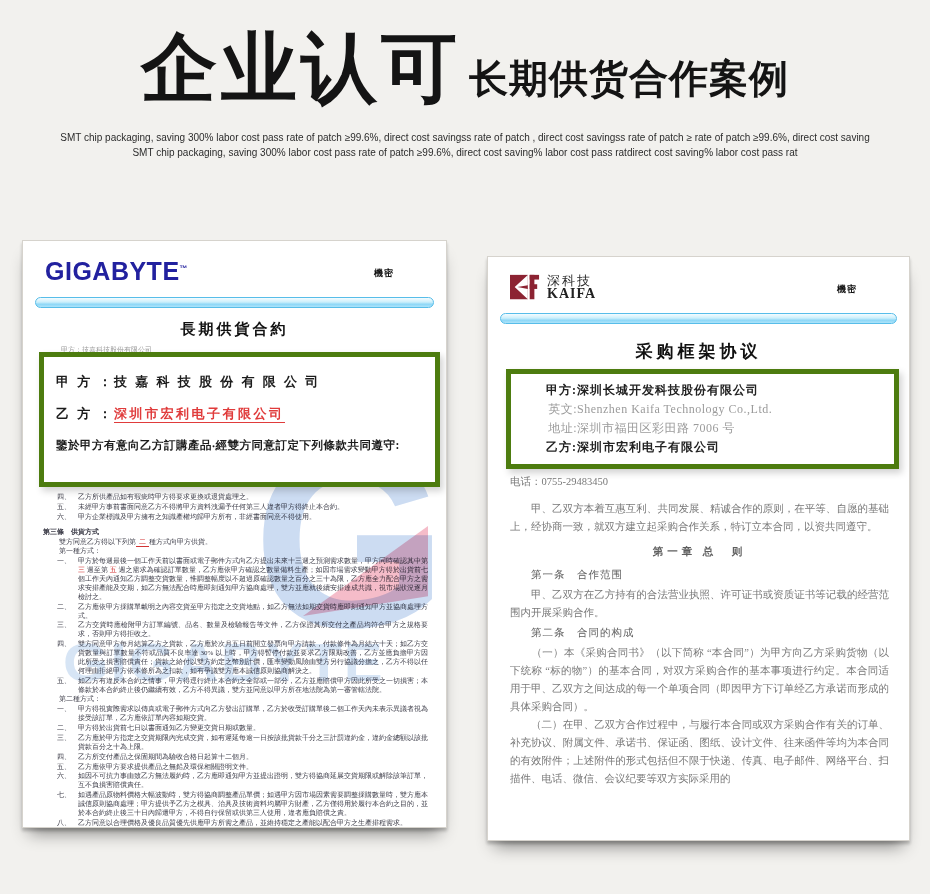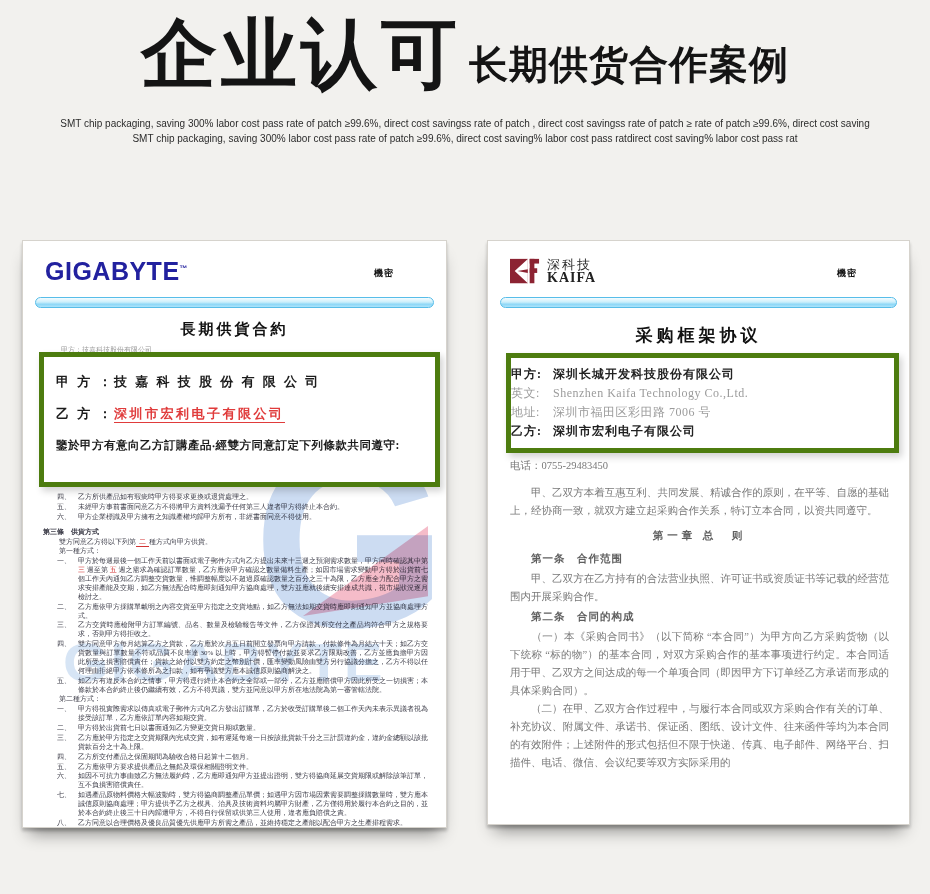--- a/index.html
+++ b/index.html
@@ -1,32 +1,32 @@
 <!DOCTYPE html>
 <html><head>
 <meta charset="utf-8">
 <style>
   html,body{margin:0;padding:0;}
   body{width:930px;height:894px;background:#f2f1ee;overflow:hidden;
        font-family:"Liberation Sans",sans-serif;position:relative;}
 
   
-  .header{width:930px;text-align:center;padding-top:16px;}
+  .header{width:930px;text-align:center;padding-top:30px;}
   .title-row{display:flex;align-items:flex-end;justify-content:center;gap:8px;color:#141414;}
   .title-main{font-size:76px;font-weight:900;letter-spacing:4px;line-height:1;
               font-family:"Liberation Sans",sans-serif;}
   .title-sub{font-size:39px;font-weight:800;letter-spacing:1px;line-height:1.15;padding-bottom:4px;}
   .subtitle{margin-top:24px;font-size:10px;color:#2c2c2c;line-height:15px;}
 
   
   .docs{position:absolute;top:240px;left:0;width:930px;}
   .doc{position:absolute;background:#fff;border:1px solid #d6d3cd;overflow:hidden;
        box-shadow:0 3px 3px rgba(0,0,0,.22), 0 12px 16px -7px rgba(0,0,0,.45);}
   .doc-left{left:22px;top:0;width:423px;height:586px;}
-  .doc-right{left:487px;top:0;width:421px;height:583px;}
+  .doc-right{left:487px;top:16px;width:421px;height:583px;}
 
   .doc-head{display:flex;justify-content:space-between;align-items:flex-start;
             padding:16px 22px 0 22px;height:32px;}
   .confidential{font-size:9px;font-weight:bold;color:#111;margin-right:30px;margin-top:10px;
                 letter-spacing:1px;}
 
   .gb-logo{color:#22219f;font-weight:900;font-size:25px;letter-spacing:0.5px;
            font-family:"Liberation Sans",sans-serif;}
   .gb-logo sup{font-size:8px;font-weight:700;}
 
@@ -42,21 +42,21 @@
   .doc-title{text-align:center;font-size:15px;font-weight:bold;color:#111;margin:12px 0 6px 0;
              font-family:"Liberation Serif",serif;letter-spacing:3px;}
   .doc-right .doc-title{font-size:17px;letter-spacing:4px;margin-top:16px;}
 
   .faint-line{font-size:7px;color:#9a9a9a;margin:2px 8px -3px 38px;filter:blur(.4px);
               font-family:"Liberation Serif",serif;position:relative;z-index:1;}
 
   .callout-box{position:relative;z-index:3;background:#fff;border:5px solid #4d7c0f;
                box-shadow:3px 4px 7px rgba(0,0,0,.18);margin:0 6px 6px 16px;
                padding:10px 12px;font-family:"Liberation Serif",serif;}
-  .doc-right .callout-box{margin:6px 10px 4px 18px;padding:7px 0;}
+  .doc-right .callout-box{margin:6px 10px 4px 18px;padding:7px 24px;text-align:right;}
 
   .party-row{font-size:13px;font-weight:bold;color:#1c1c1c;letter-spacing:2.5px;margin:6px 0 14px 0;}
   .party-b-val{color:#e03b3b;border-bottom:1px solid #e03b3b;padding-bottom:1px;}
   .preamble{font-size:11.5px;font-weight:bold;color:#1c1c1c;margin:14px 0 19px 0;letter-spacing:.5px;}
 
   .kbox-row{display:flex;font-size:12px;line-height:19px;font-family:"Liberation Serif",serif;}
   .kbox-label{flex:0 0 42px;}
   .kbox-row.dark{color:#222;font-weight:bold;letter-spacing:1px;}
   .kbox-row.faint{color:#9b9b9b;filter:blur(.45px);letter-spacing:.5px;}
 
@@ -70,21 +70,21 @@
   .ltxt{flex:1;text-align:justify;}
   .red{color:#d23434;}
   .red.blank{border-bottom:1px solid #d23434;padding:0 3px;}
 
   
   .doc-body-right{position:relative;margin:4px 20px 0 22px;font-size:10.5px;line-height:18px;
                   color:#787878;font-family:"Liberation Serif",serif;filter:blur(.5px);
                   text-align:justify;}
   .rrow{margin-bottom:0;}
   .rrow.chapter{text-align:center;font-weight:bold;color:#5e5e5e;letter-spacing:4px;margin:7px 0 5px 0;}
-  .rrow.article{font-weight:bold;color:#5e5e5e;text-indent:2em;letter-spacing:1px;margin:2px 0;}
+  .rrow.article{font-weight:normal;color:#5e5e5e;text-indent:2em;letter-spacing:1px;margin:2px 0;}
   .rrow.gap{height:9px;}
 
   
   .wm{position:absolute;pointer-events:none;mix-blend-mode:multiply;z-index:2;}
   .wm-g{left:230px;top:175px;font-size:250px;font-weight:bold;color:#ccdcf2;
         font-family:"Liberation Sans",sans-serif;line-height:1;}
   .wm-tri{left:280px;top:285px;width:125px;height:90px;background:#f5bcc9;
           clip-path:polygon(100% 0,0 100%,100% 78%);}
   .wm-word{left:40px;top:390px;font-size:54px;font-weight:900;color:#b6cfec;opacity:.55;
            letter-spacing:2px;transform:scaleX(1.08);transform-origin:left;

